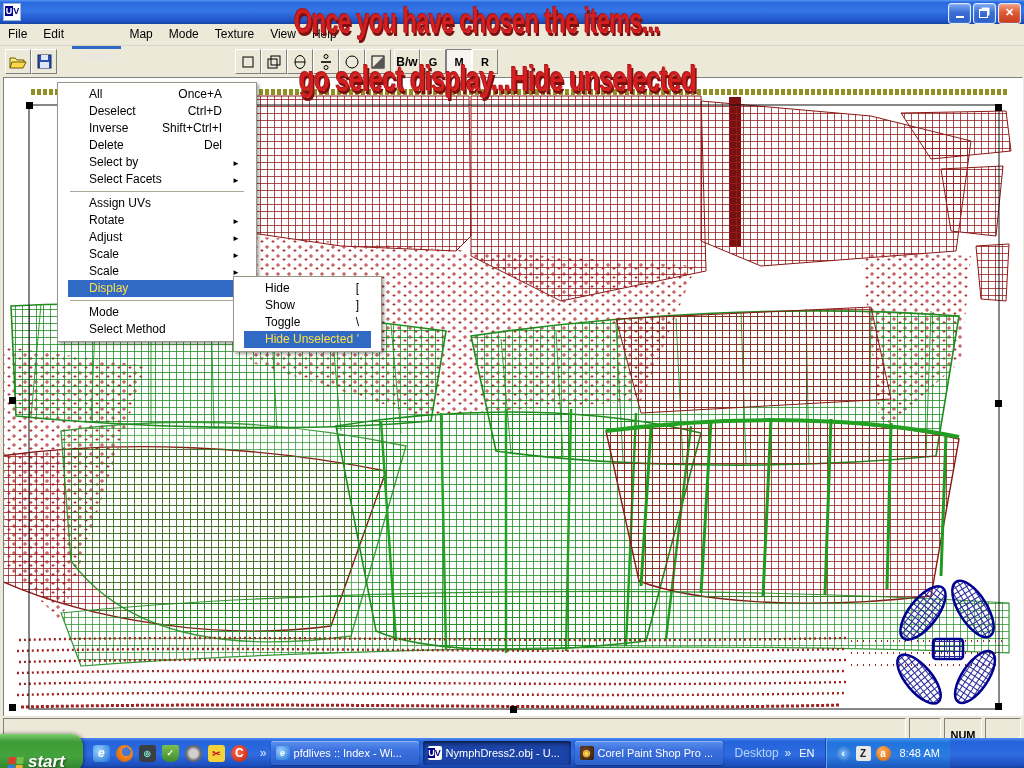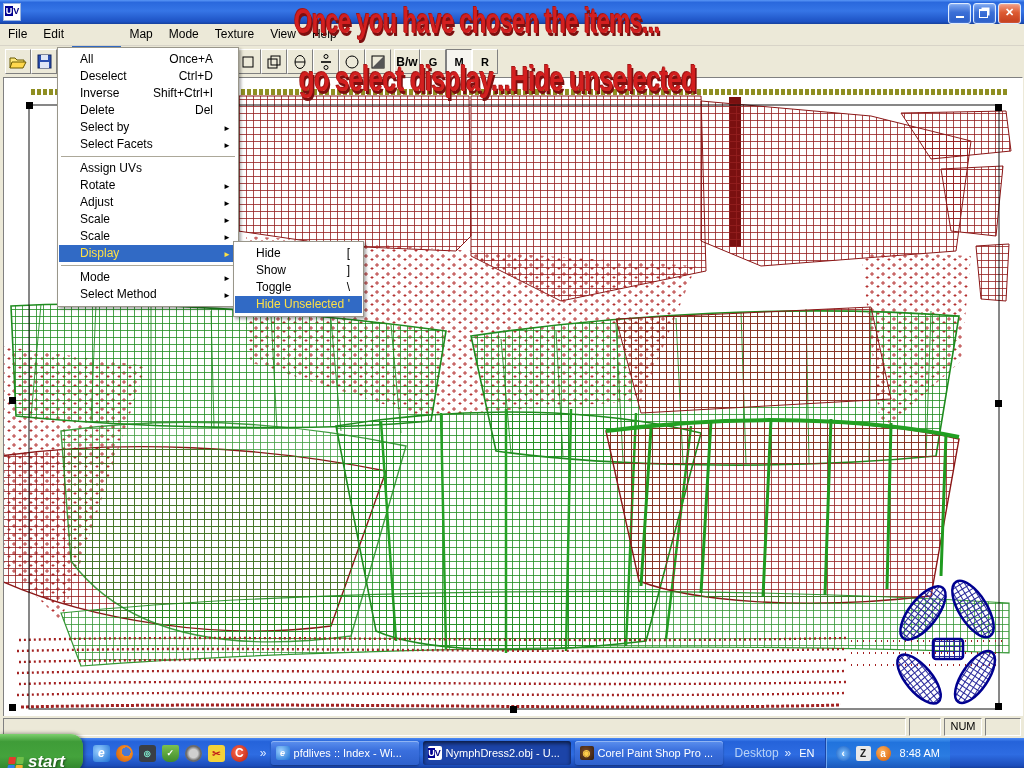--- a/index.html
+++ b/index.html
@@ -37,42 +37,42 @@
   .tbtn.pressed{border-color:#808080 #fff #fff #808080;background:#f6f5ef;}
   .tbtn svg{display:block;}
 
   
   .canvas{position:absolute;left:3px;top:77px;width:1018px;height:639px;background:#fff;
     border:1px solid;border-color:#808080 #fff #fff #808080;overflow:hidden;z-index:1;}
   .canvas svg{position:absolute;left:-3px;top:-77px;}
 
   
   .dropdown{position:absolute;z-index:50;background:#fff;border:1px solid #99968a;
-    box-shadow:2px 2px 3px rgba(0,0,0,.35);font-size:12px;padding:3px 1px;}
+    box-shadow:2px 2px 3px rgba(0,0,0,.35);font-size:12px;padding:3px 10px;margin-top:35px;}
   .drow{position:relative;height:17px;line-height:17px;padding-left:21px;color:#000;white-space:nowrap;}
   .drow .ms{position:absolute;right:24px;}
   .drow .arrow{position:absolute;right:6px;font-size:8px;top:1px;}
   .drow.hl{background:#316ac5;color:#fde047;}
   .dsep{height:1px;background:#aca899;margin:3px 2px;}
   #selectMenu{left:57px;top:47px;width:178px;}
   #displaySub{left:233px;top:241px;width:127px;}
   #displaySub .ms{right:12px;}
 
   
   .annot{position:absolute;z-index:60;color:#d31f1f;font-weight:bold;font-size:33px;
     letter-spacing:-1px;transform:scaleX(.72) scaleY(1.05);transform-origin:left top;white-space:nowrap;
     text-shadow:2px 2px 0 #7d0f0f,-1px -1px 0 #a31616;}
   #annot1{left:294px;top:2px;}
   #annot2{left:299px;top:60px;transform:scaleX(.78) scaleY(1.05);}
 
   
   .statusbar{position:absolute;left:0;bottom:30px;width:1024px;height:22px;background:#ece9d8;
     display:flex;gap:3px;padding:2px 3px;box-sizing:border-box;z-index:20;}
   .spanel{border:1px solid;border-color:#808080 #fff #fff #808080;height:16px;font-size:11px;
-    line-height:15px;padding:0 3px;color:#000;}
+    line-height:15px;padding:9px 3px;color:#000;font-weight:bold;}
   .spanel.grow{flex:1;}
   .spanel.w1{width:24px;} .spanel.num{width:30px;text-align:center;} .spanel.w2{width:28px;}
 
   
   .taskbar{position:absolute;left:0;bottom:0;width:1024px;height:30px;z-index:30;
     background:linear-gradient(180deg,#4c8bf5 0%,#2563da 12%,#2e6ce2 55%,#1c4dbb 92%,#163f9e 100%);
     display:flex;align-items:center;color:#fff;}
   .startbtn{height:30px;padding:8px 18px 0 8px;border-radius:0 12px 12px 0;display:flex;align-items:flex-end;gap:5px;
     background:linear-gradient(180deg,#7ed06f 0%,#3f9c38 20%,#44a33c 60%,#2c7d28 100%);
     box-shadow:1px 0 4px #0007;font-style:italic;font-weight:bold;font-size:17px;text-shadow:1px 1px 2px #1d4d1a;}

